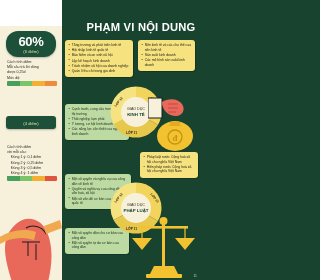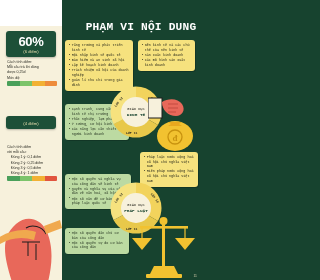--- a/index.html
+++ b/index.html
@@ -23,21 +23,21 @@
   }
 
   
   .pct-card {
     position:absolute; left:6px; width:50px;
     background:#1d5038; border-radius:3px;
     color:#ffffff; text-align:center;
     padding:4px 0 3px 0;
     box-shadow:0 1px 2px rgba(0,0,0,.25);
   }
-  .pct-card.c1 { top:31px; }
+  .pct-card.c1 { top:31px;border-radius:12px; }
   .pct-card.c2 { top:116px; }
   .pct-num { font-size:13px; font-weight:bold; letter-spacing:-.3px; line-height:13px; }
   .pct-sub { font-size:4.2px; color:#e9dfae; margin-top:1px; }
 
   .side-text {
     position:absolute; left:7px; width:52px;
     font-size:3.6px; line-height:5.2px; color:#2a2a22;
   }
   .side-text.t1 { top:60px; }
   .side-text.t2 { top:145px; }
@@ -49,21 +49,21 @@
     display:flex; border-radius:1px; overflow:hidden;
   }
   .bar.b1 { top:81px; }
   .bar.b2 { top:176px; }
   .bar span { display:block; height:100%; }
 
   
   .figure { position:absolute; left:-4px; bottom:-2px; width:66px; height:96px; z-index:4; }
 
   
-  .main { position:absolute; left:62px; top:0; right:0; bottom:0; z-index:2;font-family:Liberation Mono, monospace; }
+  .main { position:absolute; left:62px; top:0; right:0; bottom:0; z-index:2; }
 
   .title {
     position:absolute; left:18px; top:21px; width:122px;
     color:#ffffff; font-size:11.2px; font-weight:bold;
     letter-spacing:.2px; text-align:center; line-height:12px;
   }
 
   
   .card {
     position:absolute; border-radius:3px;

